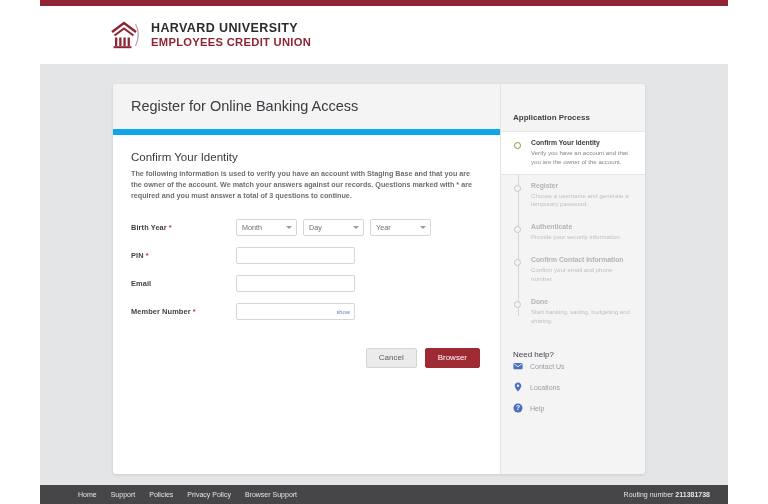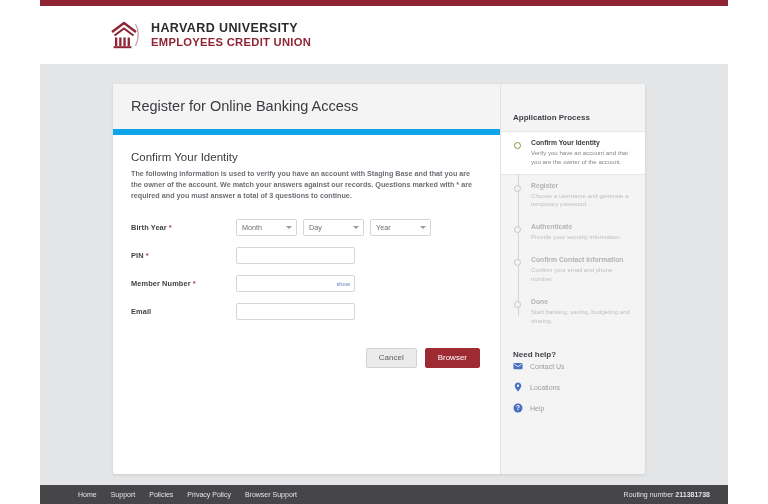--- a/index.html
+++ b/index.html
@@ -328,21 +328,21 @@
     line-height: 1.45;
     color: #c0c0c5;
   }
   .step.active .step-desc { color: #85858c; }
 
   .help-block {
     padding: 18px 12px 0 12px;
   }
   .help-title {
     font-size: 8px;
-    font-weight: bold;
+    font-weight: normal;
     color: #3f3f46;
     margin-bottom: 2px;
   }
   .help-item {
     display: flex;
     align-items: center;
     gap: 7px;
     margin-bottom: 11px;
     cursor: pointer;
   }
@@ -441,31 +441,31 @@
             </div>
 
             <div class="form-row">
               <div class="form-label"><span>PIN</span><span class="req">*</span></div>
               <div class="field-wrap">
                 <input class="txt-input w-wide" type="text" value="" style="">
               </div>
             </div>
 
             <div class="form-row">
+              <div class="form-label">Email</div>
+              <div class="field-wrap">
+                <input class="txt-input w-wide" type="text" value="" style="">
+              </div>
+            </div>
+
+            <div class="form-row">
               <div class="form-label"><span>Member Number</span><span class="req">*</span></div>
               <div class="field-wrap">
                 <input class="txt-input w-wide" type="text" value="" style="">
                 <span class="show-link">show</span>
-              </div>
-            </div>
-
-            <div class="form-row">
-              <div class="form-label">Email</div>
-              <div class="field-wrap">
-                <input class="txt-input w-wide" type="text" value="" style="">
               </div>
             </div>
 
 
             <div class="actions">
               <div class="btn btn-cancel">Cancel</div>
               <div class="btn btn-continue">Browser</div>
             </div>
           </div>
         </div>

